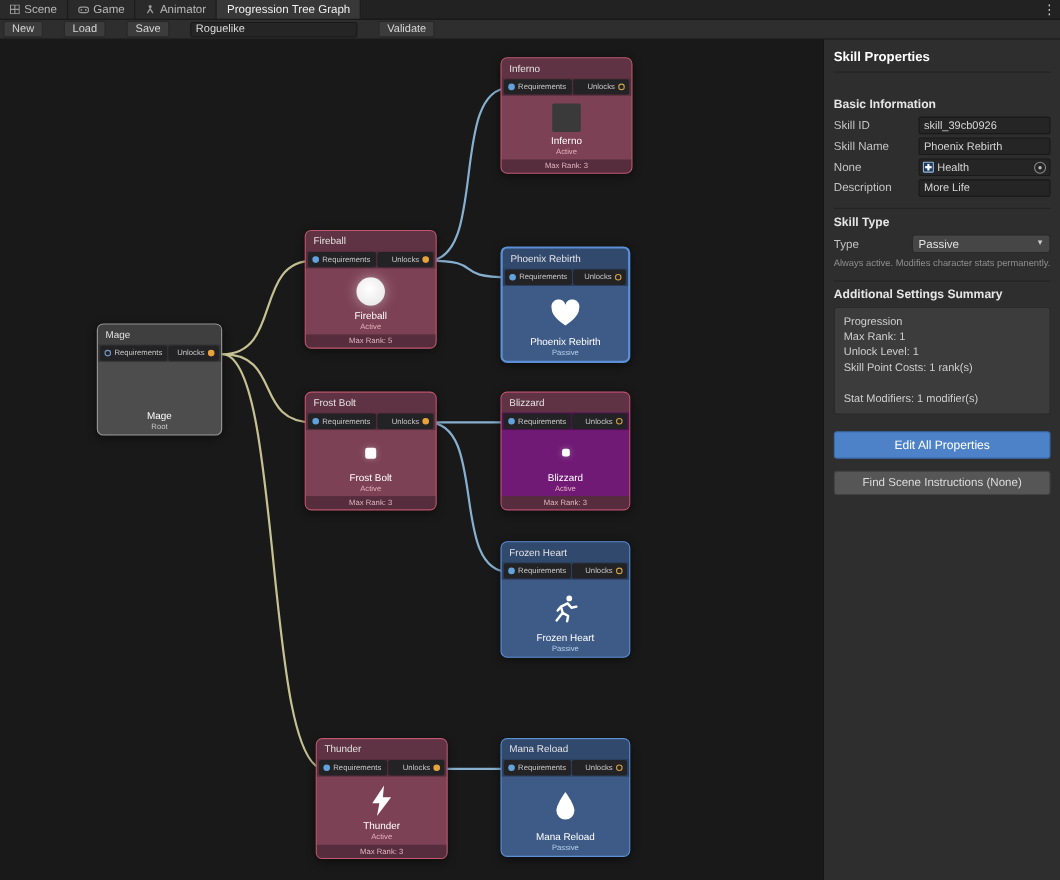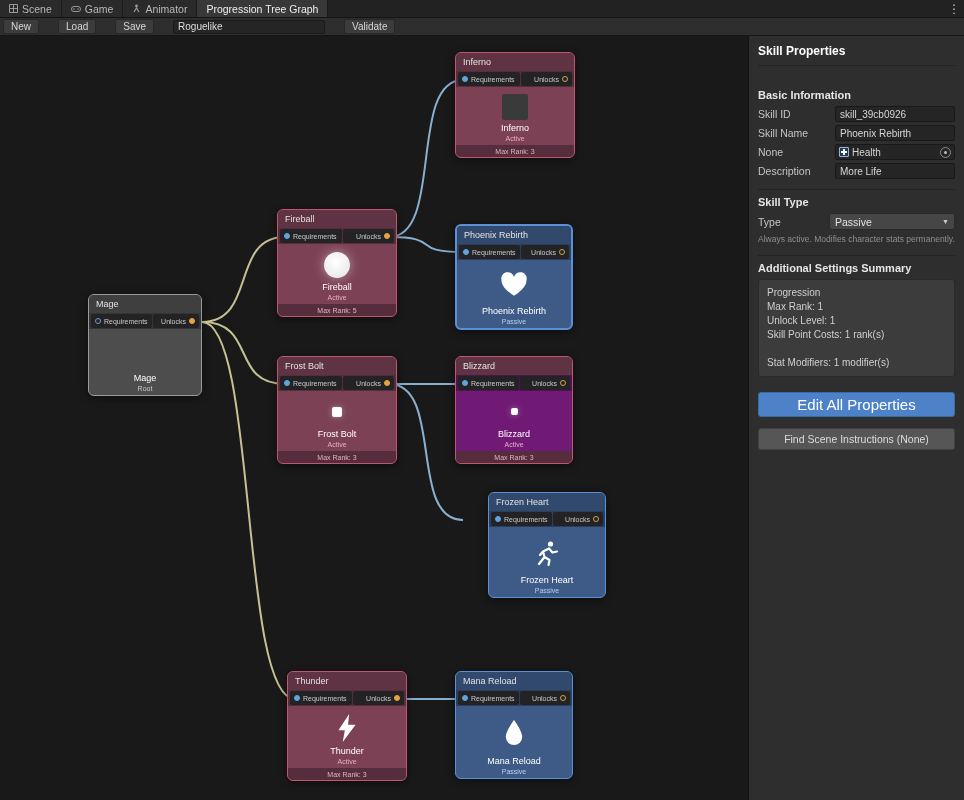--- a/index.html
+++ b/index.html
@@ -83,21 +83,21 @@
   .picker::after { content:""; position:absolute; left:3px; top:3px; width:3px; height:3px;
     border-radius:50%; background:#bbbbbb; }
   .dropdown { display:flex; align-items:center; justify-content:space-between; width:126px;
     height:17px; background:#464646; border:1px solid #292929; border-radius:3px;
     padding:0 5px; font-size:10.5px; color:#e2e2e2; }
   .dropdown .arrow { font-size:7px; color:#cccccc; }
   .help { font-size:8.5px; color:#8f8f8f; margin-top:4px; line-height:11px; }
   .summary-box { background:#3c3c3c; border:1px solid #2a2a2a; border-radius:3px;
     padding:6px 8px; font-size:10px; color:#cfcfcf; line-height:14px; white-space:pre-line; margin-top:3px; }
   .btn-primary { display:block; width:100%; height:25px; background:#4d82c8; border:1px solid #3a6aa8;
-    border-radius:3px; color:#ffffff; font-size:15px; margin:15px 0 11px; font-family:inherit; }
+    border-radius:3px; color:#ffffff; font-size:11px; margin:15px 0 11px; font-family:inherit; }
   .btn-secondary { display:block; width:100%; height:22px; background:#565656; border:1px solid #424242;
     border-radius:3px; color:#dddddd; font-size:10.5px; font-family:inherit; }
 </style>
 </head>
 <body>
 
 <div class="tabbar">
   <div class="tab">
     <span>
         <svg width="9" height="9" viewBox="0 0 9 9">
@@ -291,21 +291,21 @@
       </div>
       <div class="nbody">
         <div class="nicon">
           <div class="ic-sq" style="width:7px;height:7px"></div>
         </div>
         <div class="nname">Blizzard</div>
         <div class="nsub" style="color: rgb(229, 174, 190);">Active</div>
       </div>
       <div class="nfoot" style="background: rgb(86, 45, 60);">Max Rank: 3</div>
     </div>
-    <div class="node" style="left: 455px; top: 456px; width: 118px; height: 106px; border-color: rgb(91, 143, 214); background: rgb(61, 91, 134); margin-left: 33px;">
+    <div class="node" style="left: 455px; top: 456px; width: 118px; height: 106px; border-color: rgb(91, 143, 214); background: rgb(61, 91, 134);">
       <div class="nhead" style="background: rgb(50, 73, 110);">Frozen Heart</div>
       <div class="nports">
         <div class="port port-in">
           <span class="dot dot-req-f"></span>
           <span class="plabel">Requirements</span>
         </div>
         <div class="port port-out">
           <span class="plabel">Unlocks</span>
           <span class="dot dot-un"></span>
         </div>

